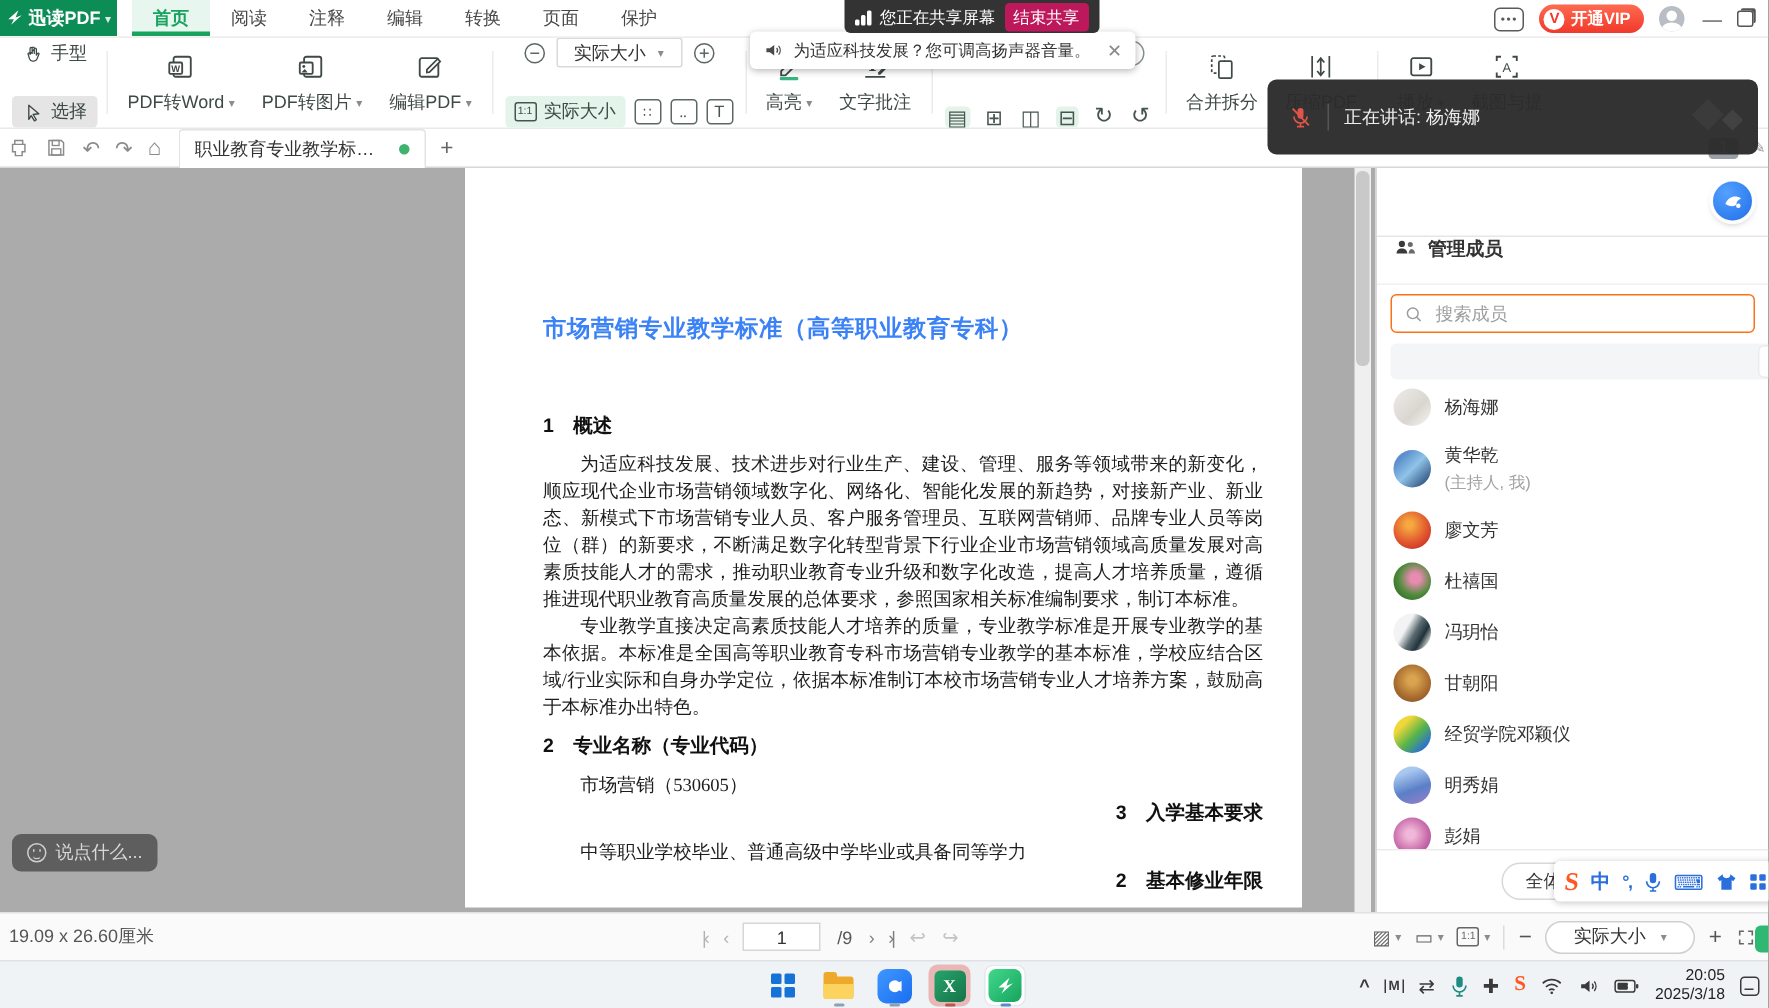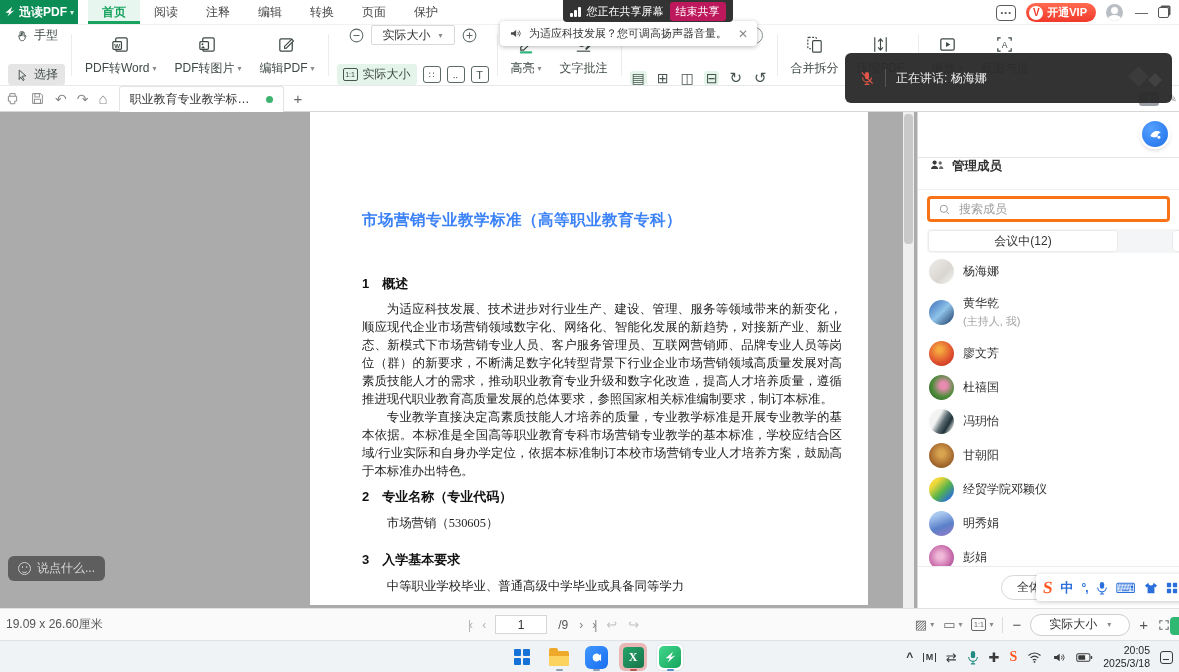--- a/index.html
+++ b/index.html
@@ -74,28 +74,28 @@
   .tab-pencil{position:absolute;right:2px;color:#999;font-size:11px;transform:rotate(0deg);}
 
   
   .page{position:absolute;left:310px;top:112px;width:558px;height:493px;background:#fff;overflow:hidden;z-index:5;}
   .doc-body{padding:0 26px 0 52px;}
   .doc-title{margin:98px 0 0;font:bold 15.5px/20px "Liberation Serif",serif;color:#3b82f6;letter-spacing:.5px;}
   .doc-h{font:bold 13px/15px "Liberation Sans",sans-serif;color:#111;margin:0;}
   .doc-h.first{margin-top:46px;}
   .doc-p{margin:9px 0 0;text-indent:2em;font:12.4px/18px "Liberation Serif",serif;text-align:justify;color:#1d1d1d;}
   .doc-p.short{text-align:left;margin-top:10px;}
-  .mt8{margin-top:9px;} .mt10{margin-top:20px;}
+  .mt8{margin-top:9px;} .mt10{margin-top:2px;text-align:right;}
   .vscroll{position:absolute;left:903px;top:112px;width:11px;height:496px;background:#efefef;z-index:6;}
   .vscroll .thumb{position:absolute;left:1px;top:2px;width:9px;height:130px;background:#c9c9c9;border-radius:4px;}
 
   
   .panel{position:absolute;left:917px;top:112px;width:262px;height:496px;background:#fff;border-left:1px solid #d8d8d8;z-index:10;}
   .p-header{position:absolute;top:45px;left:0;right:0;height:33px;border-top:1px solid #e6e6e6;border-bottom:1px solid #f0f0f0;display:flex;align-items:flex-start;gap:7px;padding:0 11px;font-size:12.5px;color:#333;font-weight:bold;}
-  .p-search{position:absolute;top:84px;left:9px;right:9px;height:26px;border:3px solid #f97316;border-radius:4px;display:flex;align-items:center;gap:6px;padding:0 8px;}
+  .p-search{position:absolute;top:84px;left:9px;right:9px;height:26px;border:1px solid #f97316;border-radius:4px;display:flex;align-items:center;gap:6px;padding:0 8px;}
   .p-search input{border:none;outline:none;flex:1;font-size:12px;color:#333;font-family:"Liberation Sans",sans-serif;}
   .p-search input::placeholder{color:#9e9e9e;}
   .p-tabs{position:absolute;top:117px;left:9px;right:0;height:24px;background:#f4f5f6;border-radius:4px 0 0 4px;display:flex;align-items:center;overflow:hidden;}
   .p-tab-active{width:190px;height:22px;margin-left:1px;background:#fff;border:1px solid #ebebeb;border-radius:4px;display:flex;align-items:center;justify-content:center;font-size:12px;color:#333;}
   .p-tab-ghost{position:absolute;left:245px;top:1px;width:40px;height:22px;background:#fff;border:1px solid #ebebeb;border-radius:4px;}
   .p-list{position:absolute;top:142px;left:0;right:0;}
   .mrow{display:flex;align-items:center;gap:9px;padding:0 11px;height:34px;}
   .mrow.host{height:48px;}
   .avatar{width:25px;height:25px;border-radius:50%;flex:none;}
   .mname{font-size:12px;color:#333;white-space:nowrap;}
@@ -474,21 +474,20 @@
     <div class="p-search">
       <span class="ic">
           <svg width="13" height="13" viewBox="0 0 20 20">
             <circle cx="9" cy="9" r="5.5" fill="none" stroke="#9a9a9a" stroke-width="1.5"></circle>
             <path d="M13.2 13.2L17 17" stroke="#9a9a9a" stroke-width="1.5"></path>
           </svg>
         </span>
       <input placeholder="搜索成员" style="">
     </div>
     <div class="p-tabs">
-      <div class="p-tab-active">会议中(12)</div>
       <div class="p-tab-ghost"></div>
     </div>
     <div class="p-list">
       <div class="mrow">
         <span class="avatar" style="background:linear-gradient(135deg,#efedea,#d9d6d0 60%,#f7f6f3)"></span>
         <span class="mname">杨海娜</span>
       </div>
       <div class="mrow host">
         <span class="avatar" style="background:linear-gradient(135deg,#5c8fcc 20%,#8fc3e8 50%,#3a5f8a 85%)"></span>
         <span>

